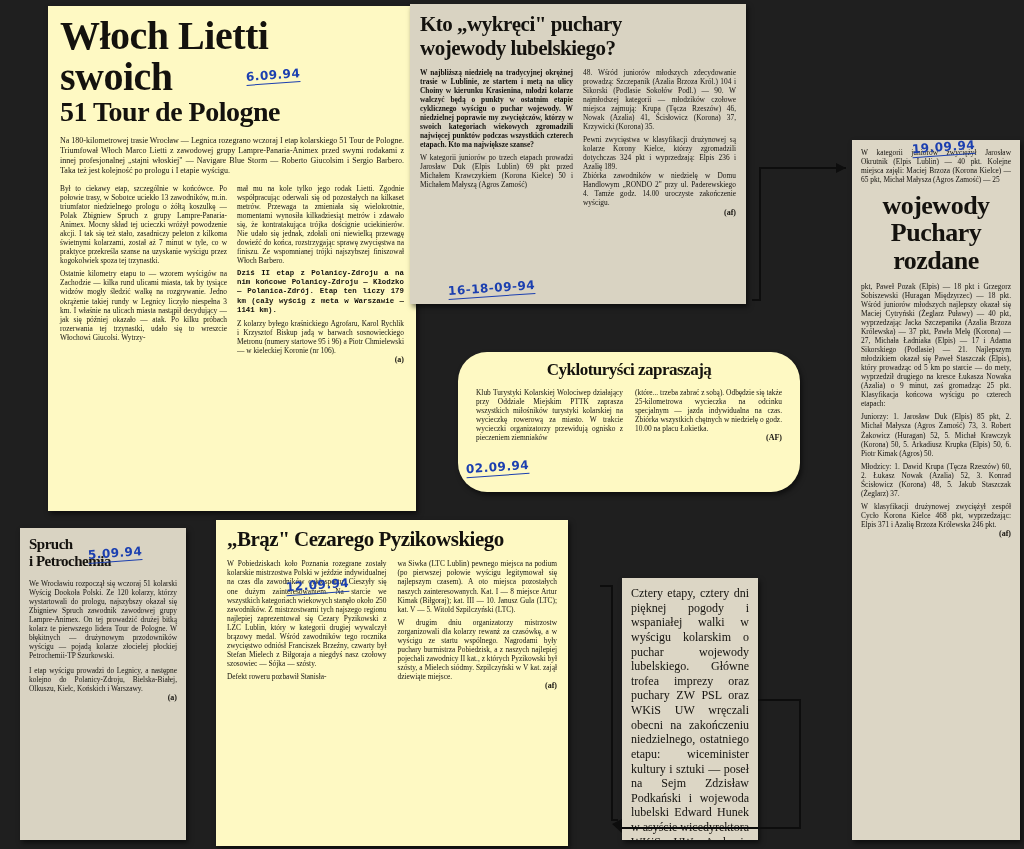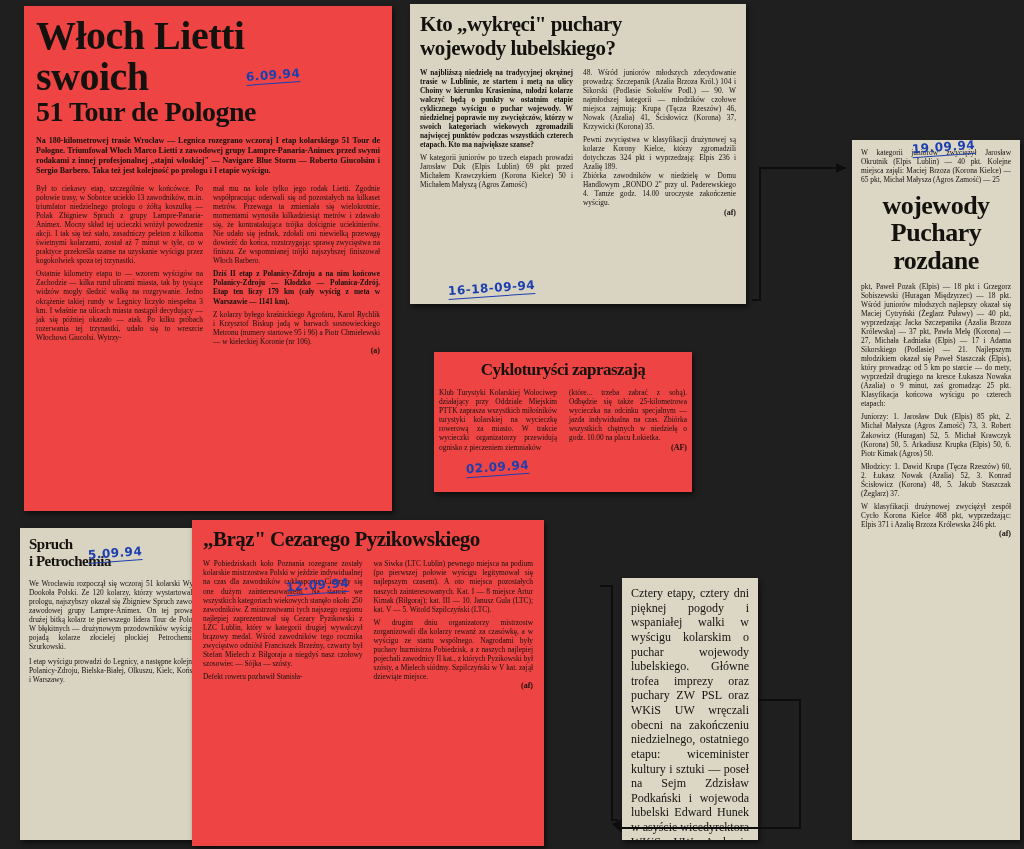--- a/index.html
+++ b/index.html
@@ -15,21 +15,21 @@
     background:#1f1f1f;
   }
   .clip{
     position:absolute;
     background:#ded8c8;
     color:#14120e;
     box-shadow:2px 3px 5px rgba(0,0,0,.55);
     overflow:hidden;
     box-sizing:border-box;
   }
-  .clip.paper-a{background:#ef4444;}
+  .clip.paper-a{background:#fef9c3;margin-left:24px;}
   .clip.paper-b{background:#d9d3c2;}
   .clip.paper-c{background:#dcd6c5;}
 
   .hl{
     font-family:"Liberation Serif", serif;
     font-weight:bold;
     line-height:1.02;
     letter-spacing:-0.5px;
   }
   .body-text{
@@ -49,32 +49,32 @@
     transform:rotate(-4deg);
     letter-spacing:0.5px;
   }
   .handwrite.u{border-bottom:1.5px solid #1b3fb0;padding-bottom:1px;}
   .arrow-svg{position:absolute;left:0;top:0;width:1024px;height:849px;pointer-events:none;}
 
   
   #c-lietti{left:24px;top:6px;width:368px;height:505px;padding:10px 12px 8px 12px;}
   #c-lietti .hl{font-size:40px;}
   #c-lietti .hl .l2{font-size:28px;}
-  #c-lietti .lead-p{font-size:8px;line-height:1.25;text-align:justify;font-weight:bold;margin:10px 0 8px 0;}
+  #c-lietti .lead-p{font-size:8px;line-height:1.25;text-align:justify;font-weight:normal;margin:10px 0 8px 0;}
 
   #c-puchary{left:410px;top:4px;width:336px;height:300px;padding:9px 10px;}
   #c-puchary .hl{font-size:21px;line-height:1.12;}
 
-  #c-cyklo{left:434px;top:352px;width:258px;height:140px;padding:9px 5px;}
+  #c-cyklo{left:434px;top:352px;width:342px;height:140px;padding:9px 18px;border-radius:29px;}
   #c-cyklo .hl{font-size:17px;text-align:center;}
 
   #c-kat{left:852px;top:140px;width:168px;height:700px;padding:8px 9px;}
   #c-kat .hl{font-size:26px;line-height:1.05;text-align:center;}
 
-  #c-spruch{left:20px;top:528px;width:194px;height:312px;padding:8px 9px;}
+  #c-spruch{left:20px;top:528px;width:166px;height:312px;padding:8px 9px;}
   #c-spruch .hl{font-size:15px;line-height:1.1;}
 
   #c-braz{left:192px;top:520px;width:352px;height:326px;padding:9px 11px;}
   #c-braz .hl{font-size:21px;}
 
   #c-cztery{left:622px;top:578px;width:136px;height:262px;padding:8px 9px;}
   #c-cztery .body-text{font-size:12px;}
 </style>
 </head>
 <body>
@@ -88,21 +88,21 @@
       <div class="l2">51 Tour de Pologne</div>
     </div>
     <div class="lead-p">Na 180-kilometrowej trasie Wrocław — Legnica rozegrano wczoraj I etap kolarskiego 51 Tour de Pologne. Triumfował Włoch Marco Lietti z zawodowej grupy Lampre-Panaria-Animex przed swymi rodakami z innej profesjonalnej „stajni włoskiej" — Navigare Blue Storm — Roberto Giucolsim i Sergio Barbero. Taka też jest kolejność po prologu i I etapie wyścigu.</div>
     <div style="display:flex;gap:10px;">
       <div style="flex:1;">
         <div class="body-text">Był to ciekawy etap, szczególnie w końcówce. Po połowie trasy, w Sobotce uciekło 13 zawodników, m.in. triumfator niedzielnego prologu o żółtą koszulkę — Polak Zbigniew Spruch z grupy Lampre-Panaria-Animex. Mocny skład tej ucieczki wróżył powodzenie akcji. I tak się też stało, zasadniczy peleton z kilkoma świetnymi kolarzami, został aż 7 minut w tyle, co w praktyce przekreśla szanse na uzyskanie wyścigu przez kogokolwiek spoza tej trzynastki.</div>
         <div class="body-text" style="margin-top:4px;">Ostatnie kilometry etapu to — wzorem wyścigów na Zachodzie — kilka rund ulicami miasta, tak by tysiące widzów mogły śledzić walkę na rozgrywanie. Jedno okrążenie takiej rundy w Legnicy liczyło niespełna 3 km. I właśnie na ulicach miasta nastąpił decydujący — jak się później okazało — atak. Po kilku próbach rozerwania tej trzynastki, udało się to wreszcie Włochowi Giucolsi. Wytrzy-</div>
       </div>
       <div style="flex:1;">
         <div class="body-text">mał mu na kole tylko jego rodak Lietti. Zgodnie współpracując oderwali się od pozostałych na kilkaset metrów. Przewaga ta zmieniała się wielokrotnie, momentami wynosiła kilkadziesiąt metrów i zdawało się, że kontratakująca trójka doścignie uciekinierów. Nie udało się jednak, zdołali oni niewielką przewagę dowieźć do końca, rozstrzygając sprawę zwycięstwa na finiszu. Ze wspomnianej trójki najszybszej finiszował Włoch Barbero.</div>
-        <div class="body-text" style="margin-top:4px;font-weight:bold;">Dziś II etap z Polanicy-Zdroju a na nim końcowe Polanicy-Zdroju — Kłodzko — Polanica-Zdrój. Etap ten liczy 179 km (cały wyścig z meta w Warszawie — 1141 km).</div>
+        <div class="body-text" style="margin-top:4px;font-weight:bold;font-family:Liberation Mono, monospace;">Dziś II etap z Polanicy-Zdroju a na nim końcowe Polanicy-Zdroju — Kłodzko — Polanica-Zdrój. Etap ten liczy 179 km (cały wyścig z meta w Warszawie — 1141 km).</div>
         <div class="body-text" style="margin-top:4px;">Z kolarzy byłego kraśnickiego Agrofaru, Karol Rychlik i Krzysztof Biskup jadą w barwach sosnowieckiego Metronu (numery startowe 95 i 96) a Piotr Chmielewski — w kieleckiej Koronie (nr 106).</div>
         <div class="sig">(a)</div>
       </div>
     </div>
   </div>
 
   <div class="clip paper-b" id="c-puchary">
     <div class="hl">
       <div>Kto „wykręci" puchary</div>
       <div>wojewody lubelskiego?</div>

